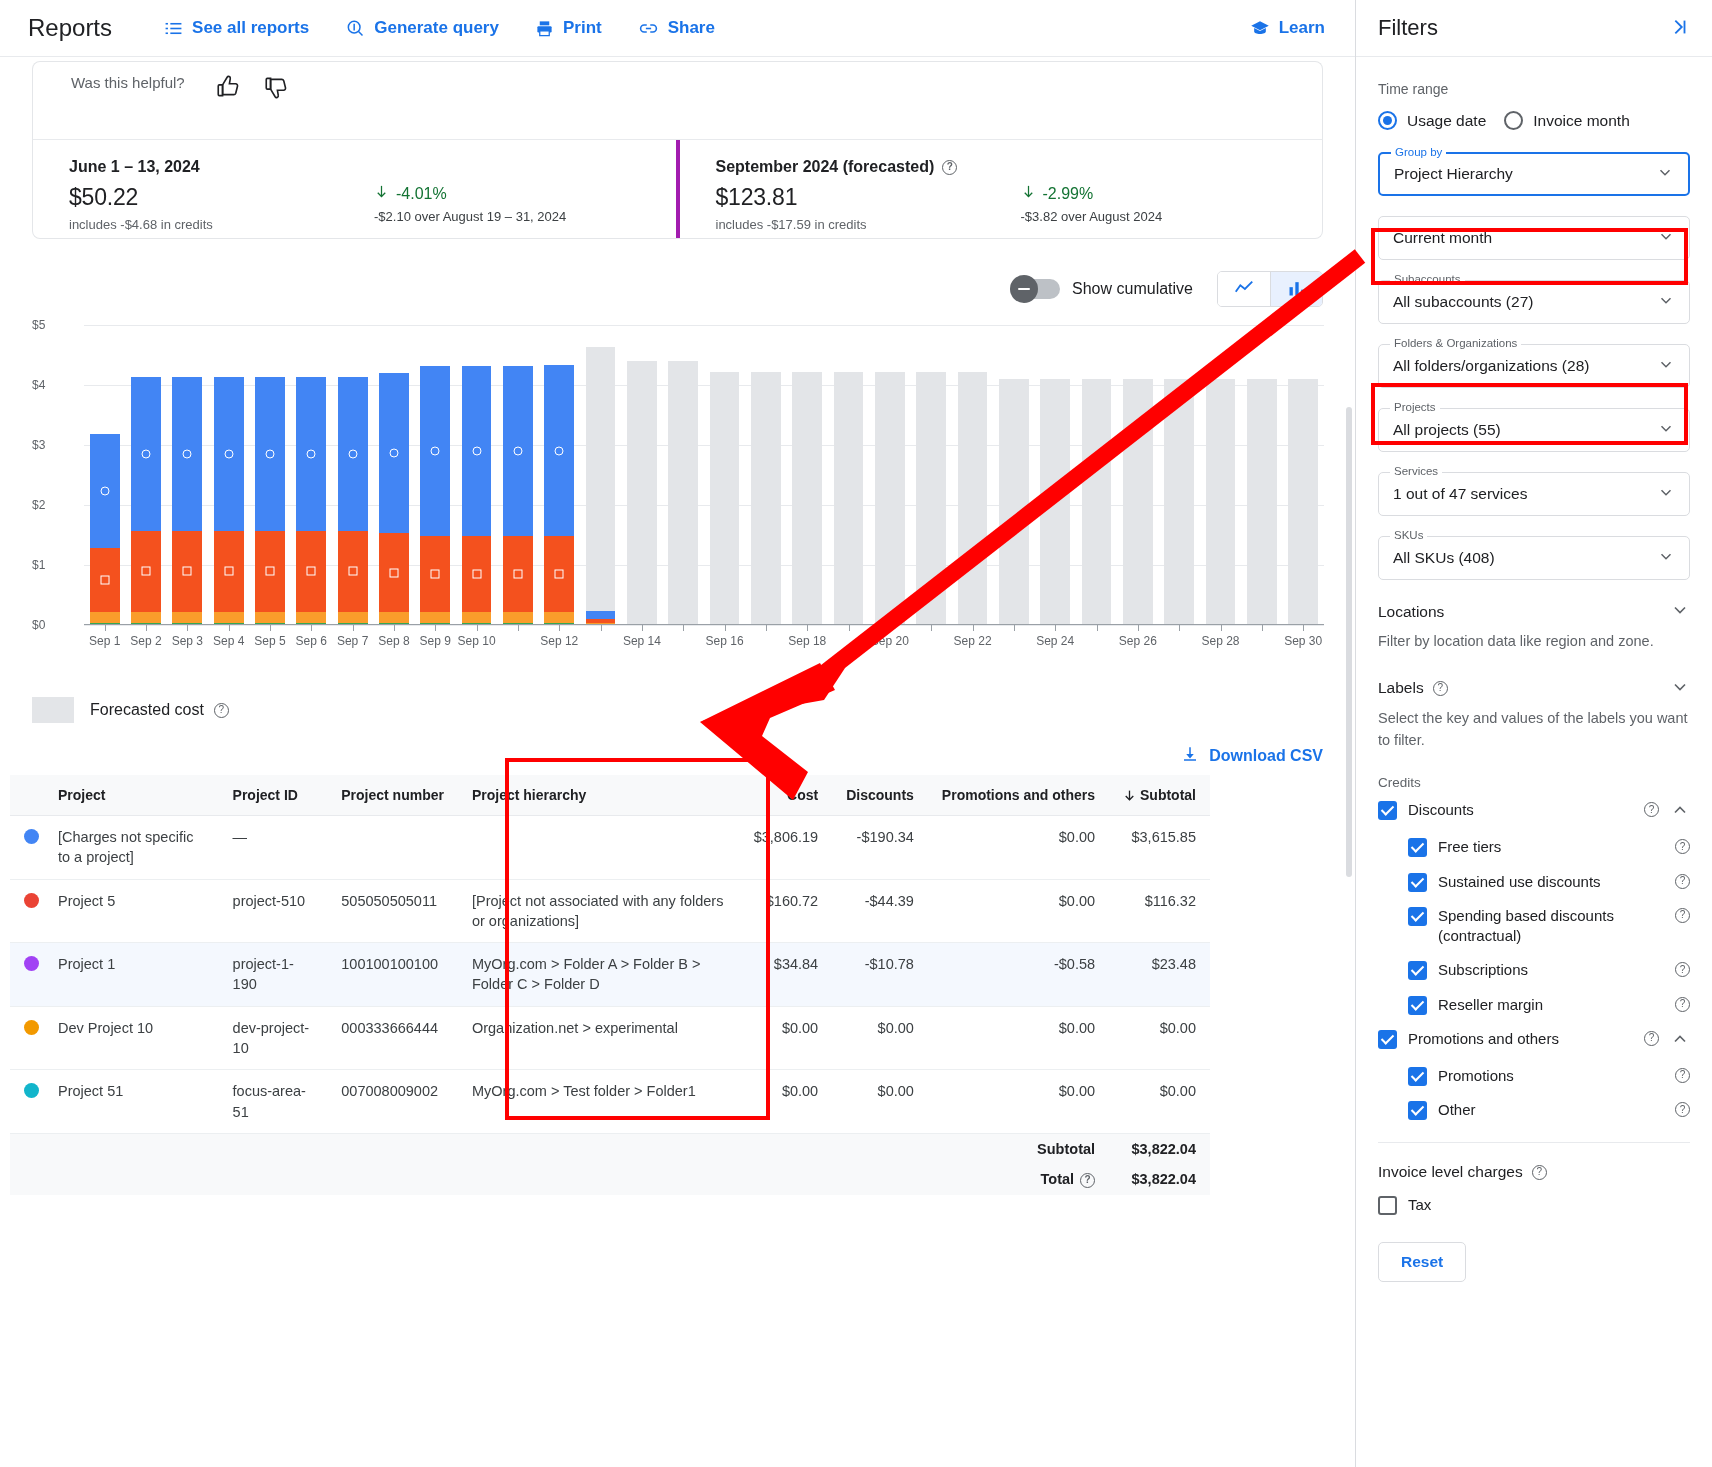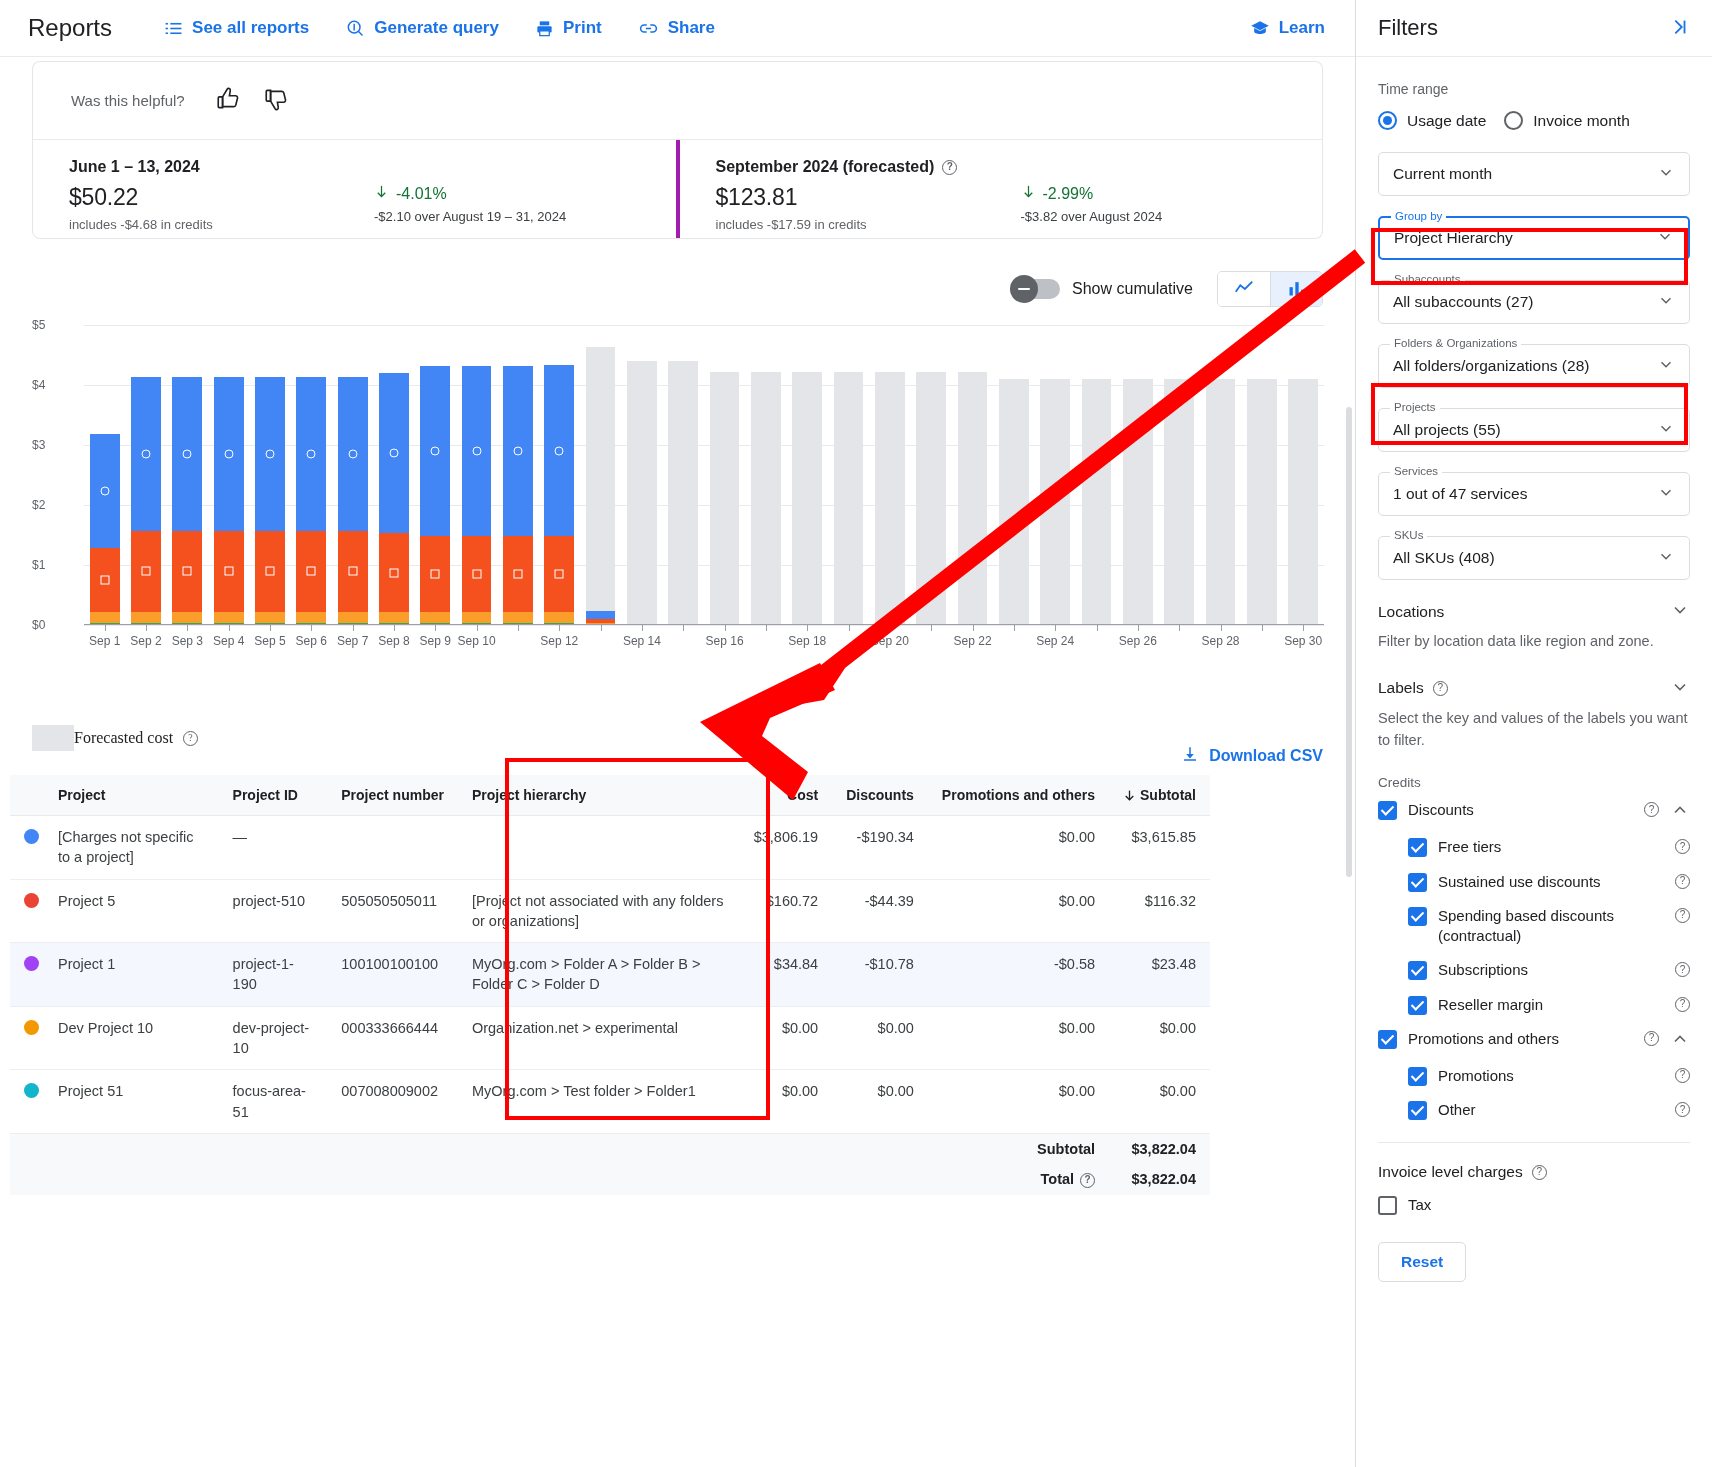--- a/index.html
+++ b/index.html
@@ -26,21 +26,21 @@
   .tb-action svg { display:block; }
   .tb-spacer { flex:1; }
   .learn { margin-right:30px; }
 
   .main-body { border-top:1px solid #e8eaed; height:calc(100% - 56px); position:relative; }
 
   .helpful-card {
     margin:4px 32px 0 32px;
     border:1px solid #e4e6e9; border-bottom:none;
     border-radius:8px 8px 0 0;
-    height:78px; display:flex; align-items:center; padding:0 38px;
+    height:78px; display:flex; align-items:flex-start; padding:12px 38px;
     background:#fff;
   }
   .helpful-card .q { font-size:15px; color:#5f6368; margin-right:30px; }
   .thumb { margin-right:22px; cursor:pointer; }
 
   .summary-card {
     margin:0 32px 0 32px;
     border:1px solid #e4e6e9; border-top:1px solid #e8eaed;
     border-radius:0 0 8px 8px;
     height:100px; display:flex; padding:0; background:#fff;
@@ -86,21 +86,21 @@
   .seg-part { width:100%; position:relative; }
   .marker { position:absolute; left:50%; transform:translate(-50%,-50%); top:50%; }
   .mk-circle { width:9px; height:9px; border:1.6px solid #fff; border-radius:50%; }
   .mk-square { width:9px; height:9px; border:1.6px solid #fff; }
   .axis-line { position:absolute; left:52px; right:0; bottom:30px; height:1px; background:#9aa0a6;}
   .xticks { position:absolute; left:52px; right:0; bottom:0; height:30px; display:flex;}
   .xtick { flex:1; position:relative; }
   .xtick .tick { position:absolute; top:0; left:50%; width:1px; height:6px; background:#9aa0a6;}
   .xtick .lab { position:absolute; top:9px; left:50%; transform:translateX(-50%); font-size:12px; color:#5f6368; white-space:nowrap;}
 
-  .legend { position:absolute; left:32px; top:668px; display:flex; align-items:center; font-family:Liberation Serif, serif;}
+  .legend { position:absolute; left:32px; top:640px; display:flex; align-items:center; gap:16px;}
   .legend .sw { width:42px; height:26px; background:#e3e5e8; }
   .legend .lt { font-size:16px; color:#202124; display:flex; align-items:center; gap:10px;}
 
   .dl-csv { position:absolute; right:32px; top:688px; display:flex; align-items:center; gap:10px; color:#1a73e8; font-size:16px; font-weight:600; cursor:pointer;}
 
   
   table.rpt { position:absolute; left:10px; top:718px; width:1200px; border-collapse:collapse; font-size:14.5px;}
   table.rpt thead th {
     background:#f8f9fa; font-weight:700; color:#202124; font-size:14px;
     padding:12px 14px; text-align:left; border-bottom:1px solid #e8eaed; white-space:nowrap;
@@ -831,29 +831,29 @@
           <span class="rd on"></span>
           <span>Usage date</span>
         </div>
         <div class="radio">
           <span class="rd"></span>
           <span>Invoice month</span>
         </div>
       </div>
 
       <div id="selects">
-          <div class="sel">
-            <div class="v">Current month</div>
+          <div class="sel focus">
+            <div class="cap">Group by</div>
+            <div class="v">Project Hierarchy</div>
             <span class="caret"><svg width="18" height="18" viewBox="0 0 24 24" fill="none" stroke="#5f6368" stroke-width="2">
                 <polyline points="6,9 12,15 18,9"></polyline>
               </svg></span>
           </div>
-          <div class="sel focus">
-            <div class="cap">Group by</div>
-            <div class="v">Project Hierarchy</div>
+          <div class="sel">
+            <div class="v">Current month</div>
             <span class="caret"><svg width="18" height="18" viewBox="0 0 24 24" fill="none" stroke="#5f6368" stroke-width="2">
                 <polyline points="6,9 12,15 18,9"></polyline>
               </svg></span>
           </div>
           <div class="sel">
             <div class="cap">Subaccounts</div>
             <div class="v">All subaccounts (27)</div>
             <span class="caret"><svg width="18" height="18" viewBox="0 0 24 24" fill="none" stroke="#5f6368" stroke-width="2">
                 <polyline points="6,9 12,15 18,9"></polyline>
               </svg></span>

